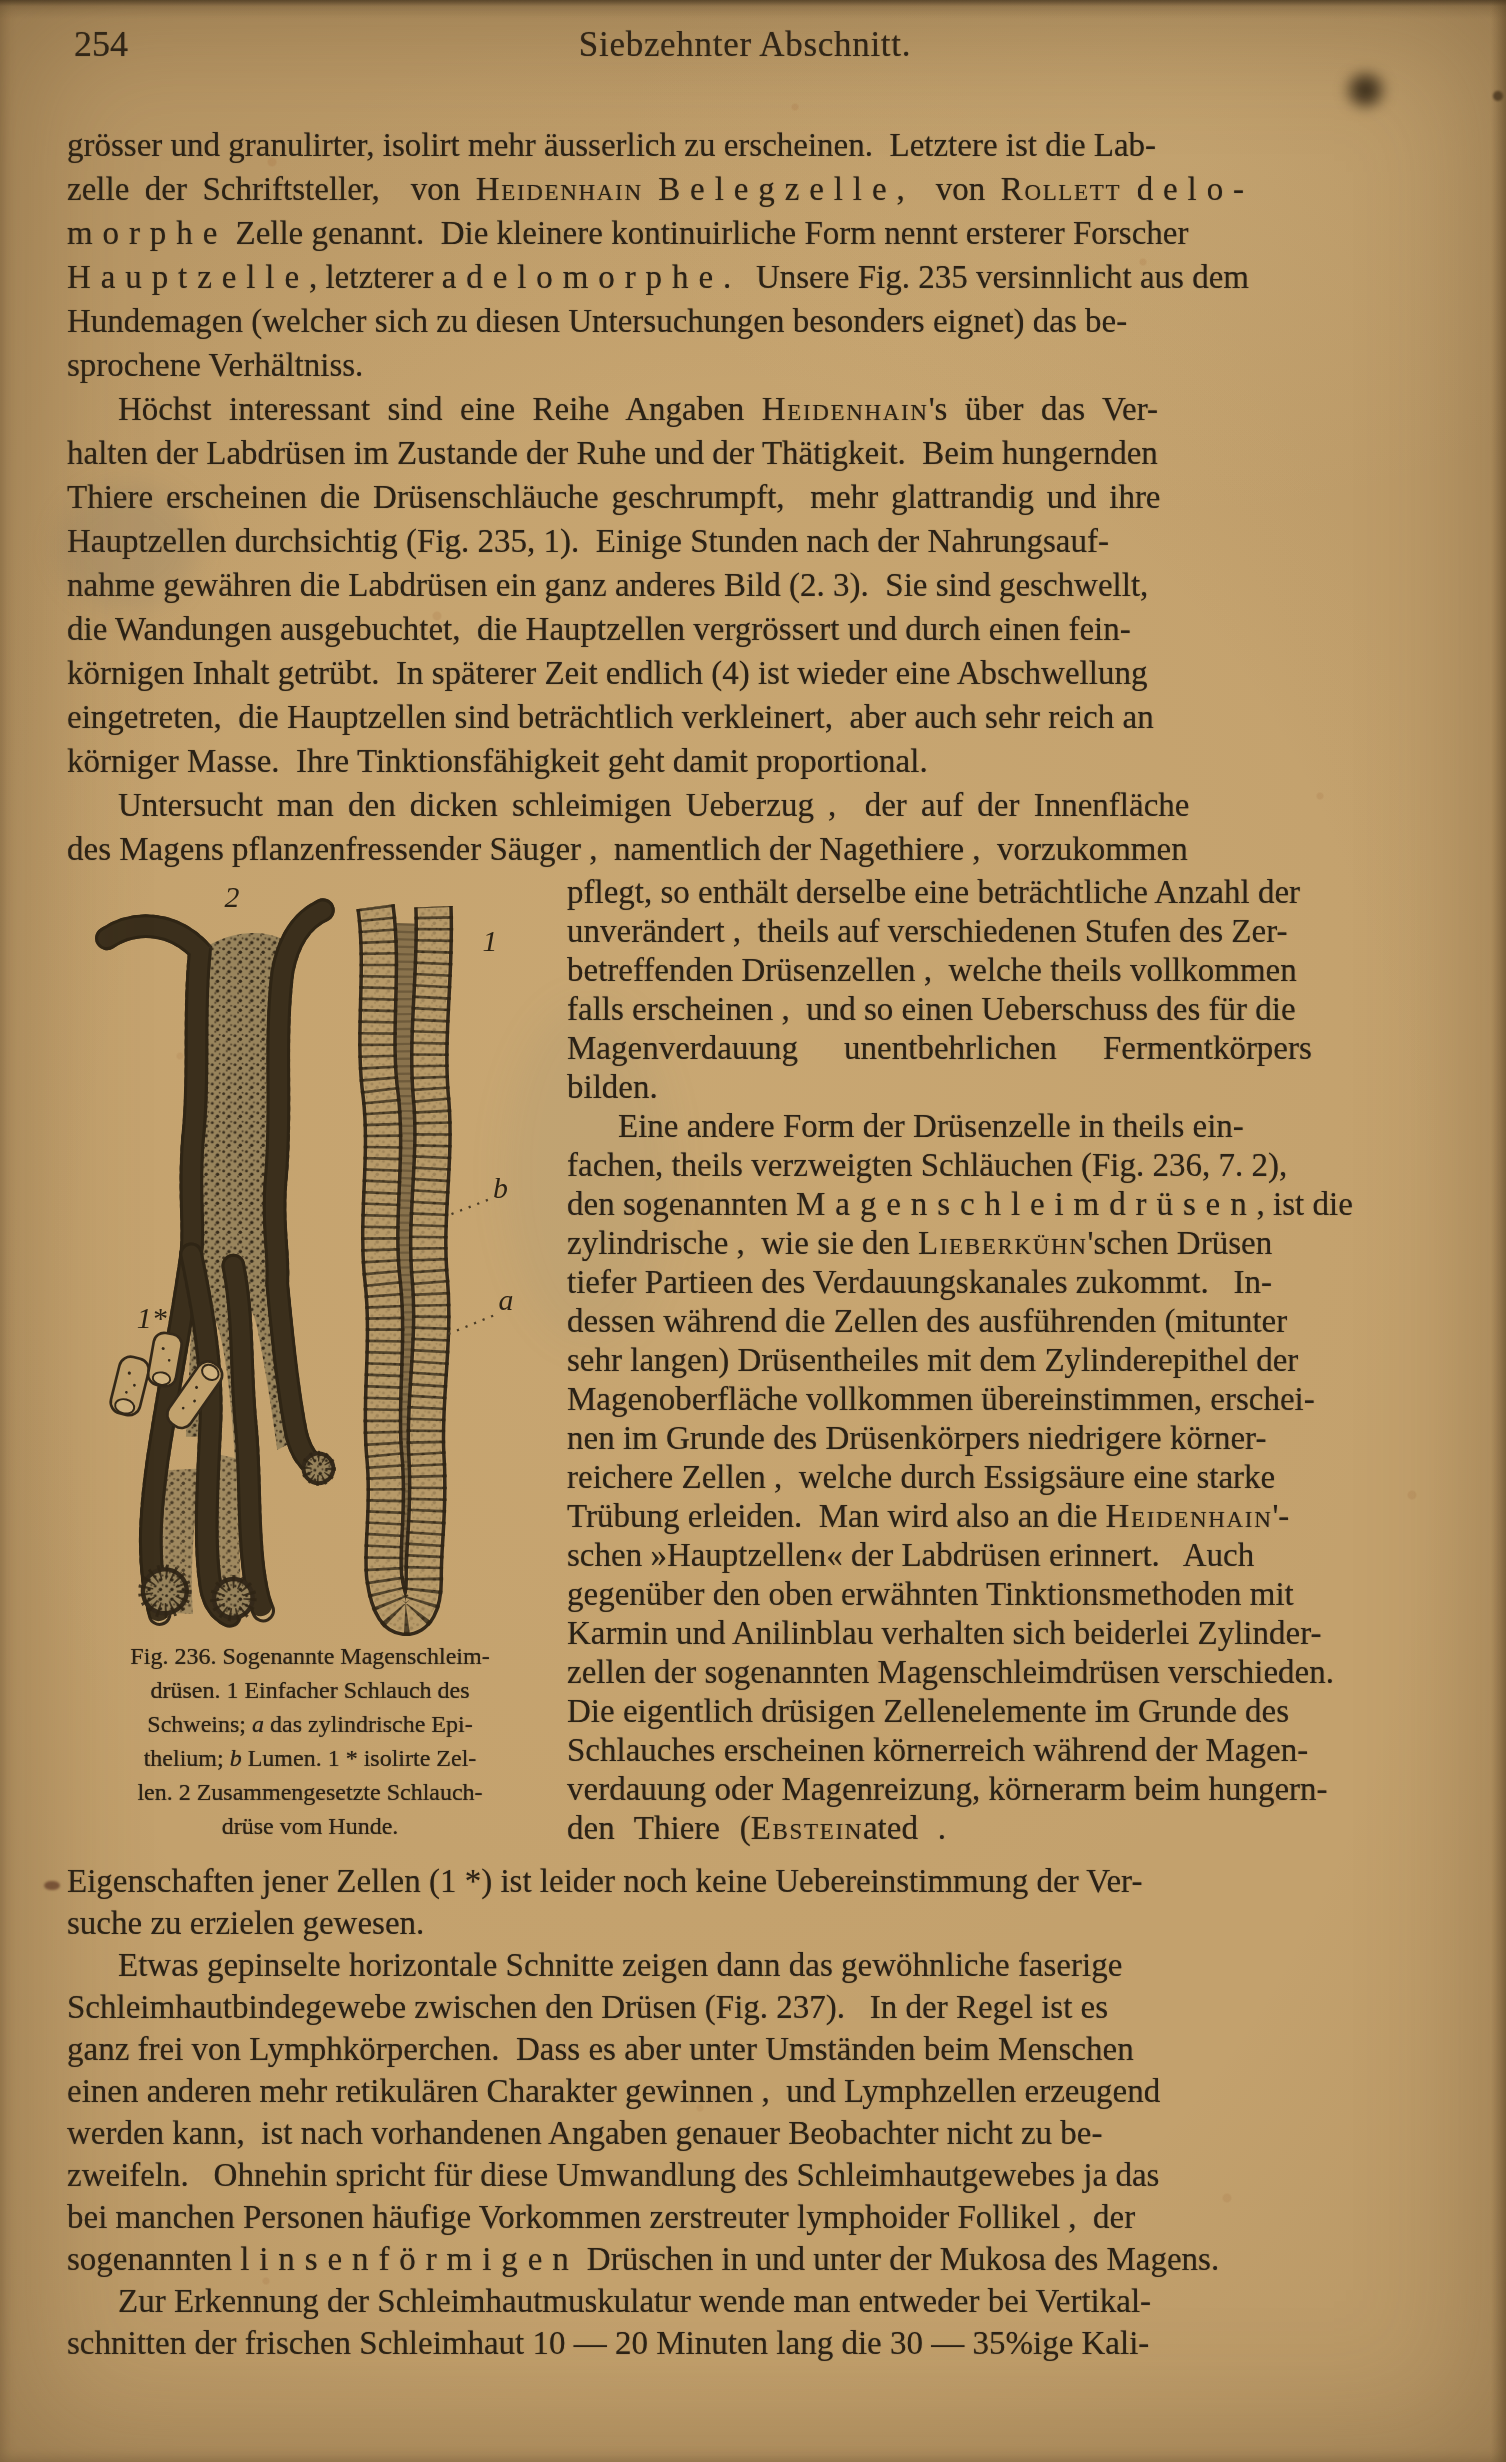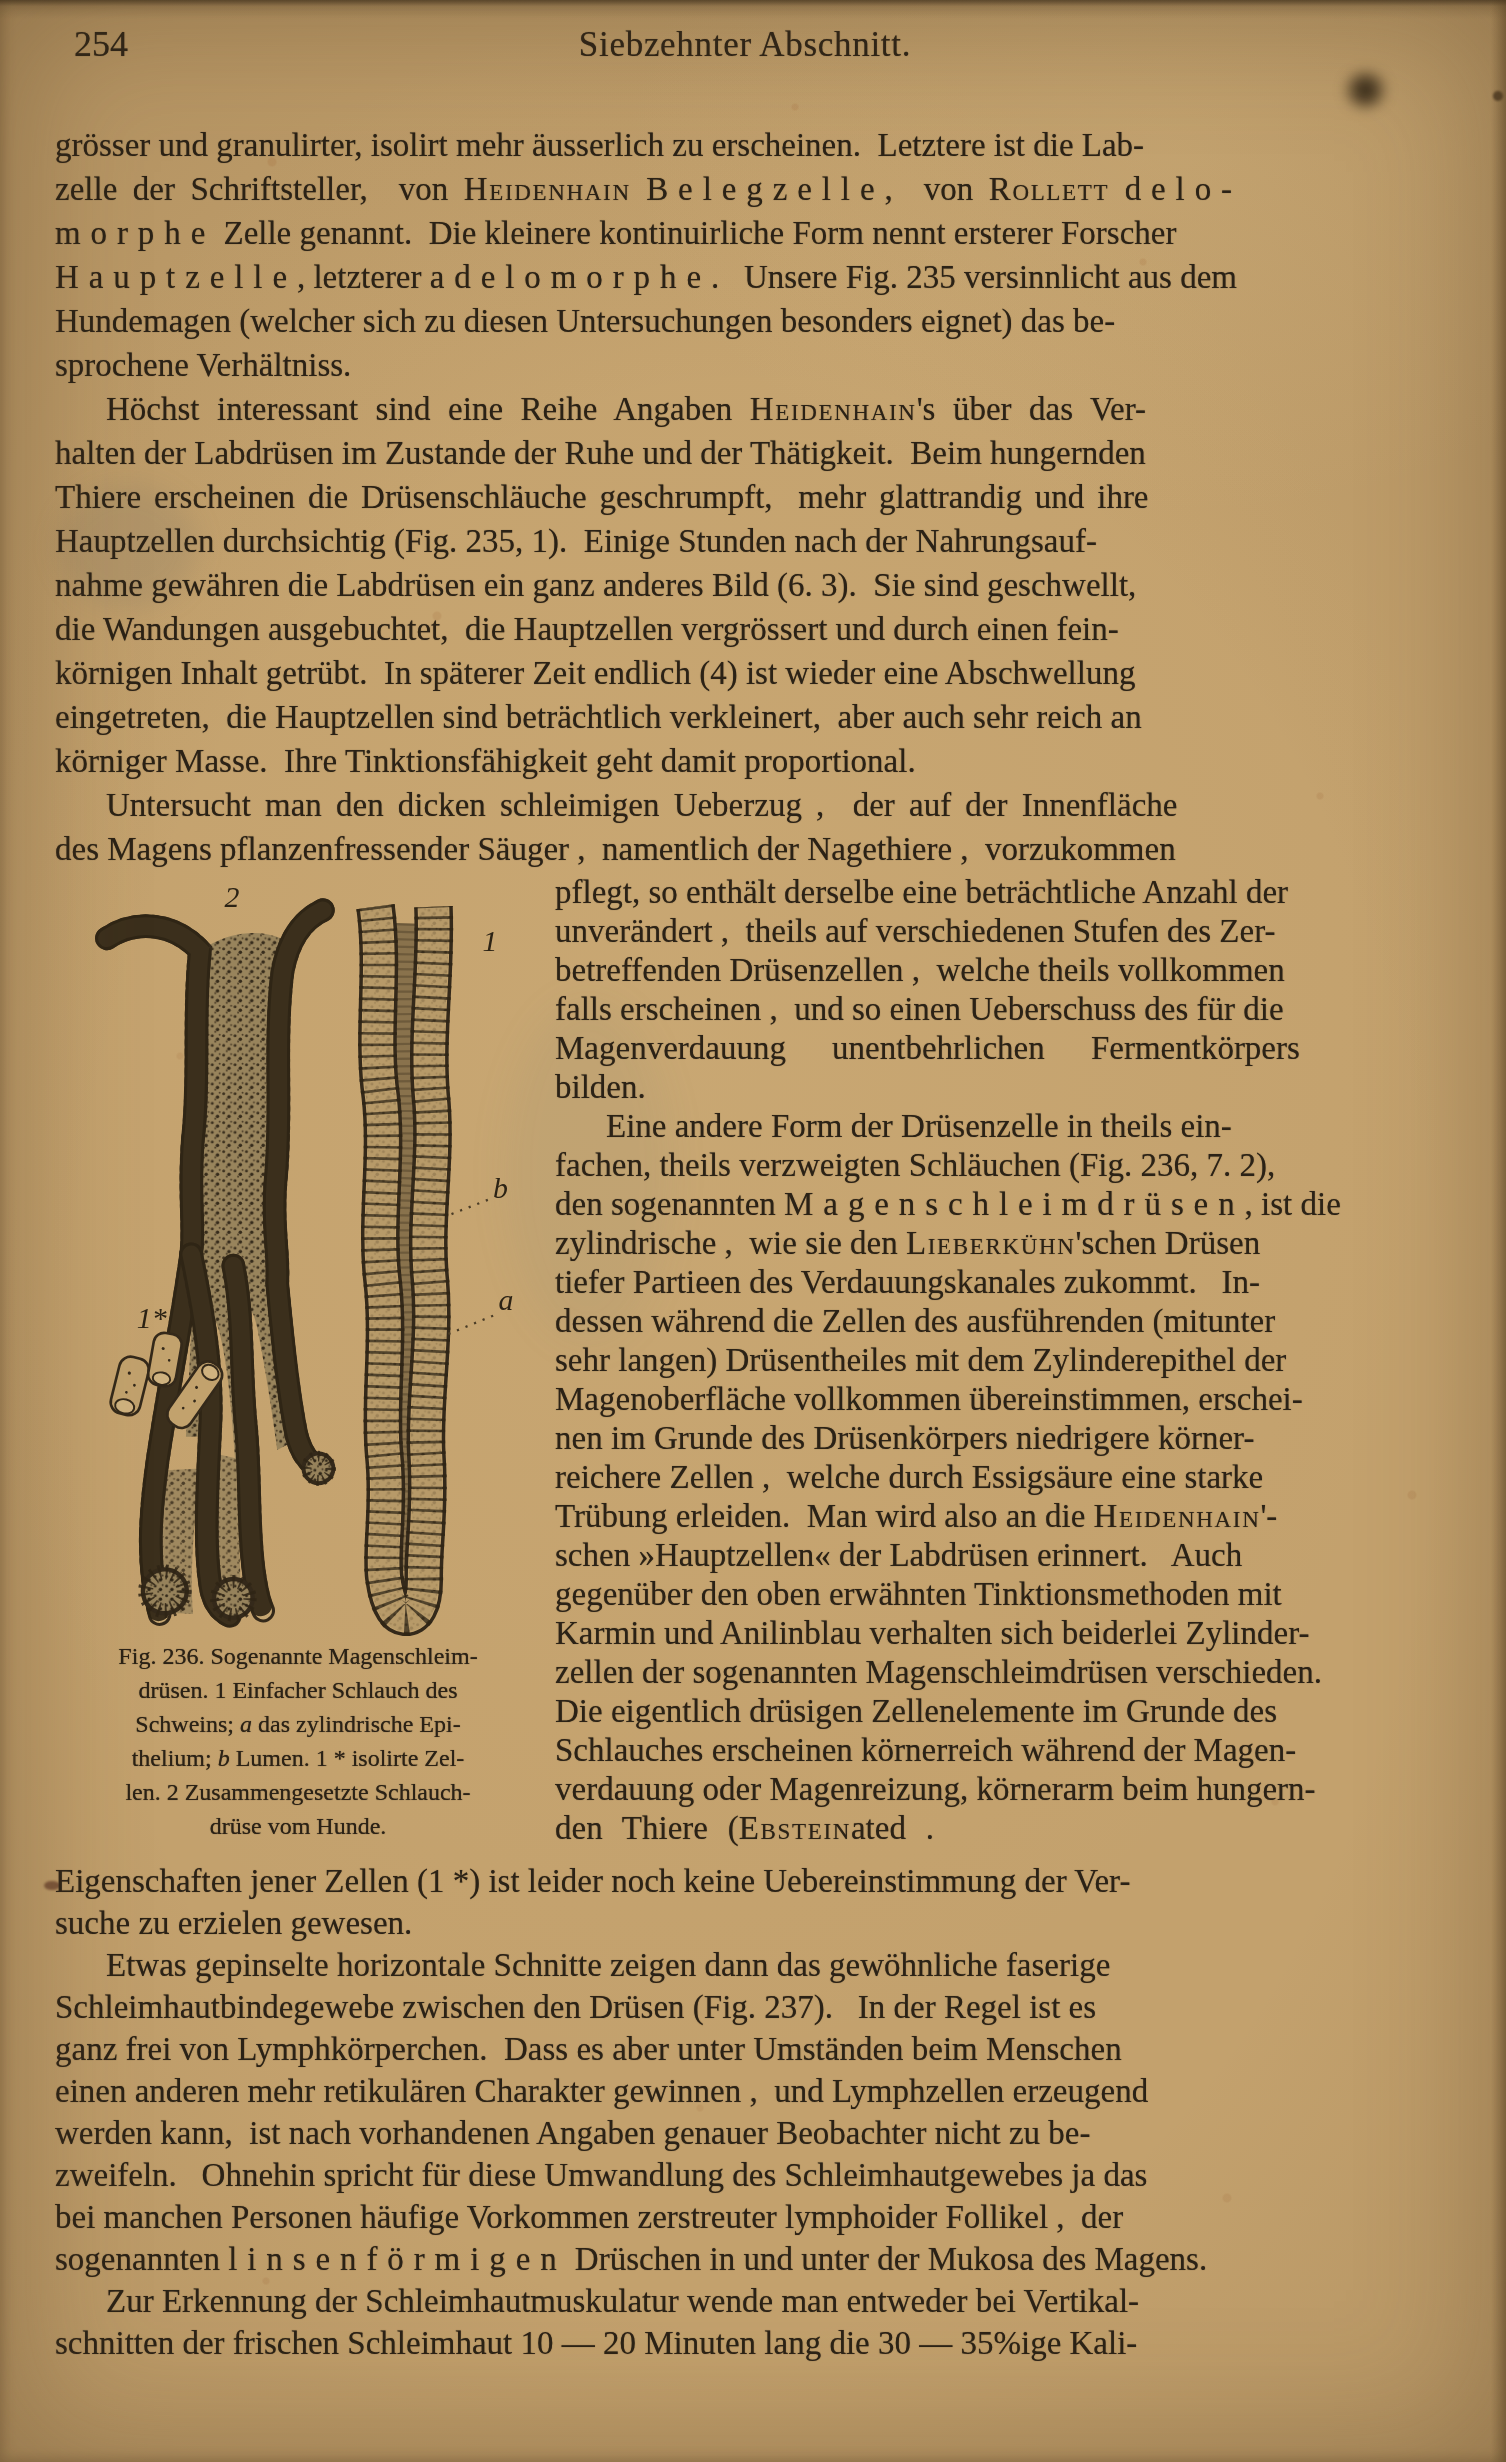--- a/index.html
+++ b/index.html
@@ -27,21 +27,21 @@
   }
   #vignette{position:absolute;inset:0;pointer-events:none;z-index:50;
     box-shadow:inset 0 0 123px 24.6px rgba(92,68,36,.33), inset 0 0 12.3px 1.8px rgba(70,50,26,.35);}
   #edge-top{position:absolute;left:0;top:0;width:100%;height:19.3px;z-index:51;pointer-events:none;
     background:linear-gradient(rgba(45,33,17,.55), rgba(45,33,17,.12) 6.1px, transparent 19.3px);}
   #edge-right{position:absolute;right:0;top:0;width:16px;height:100%;z-index:51;pointer-events:none;
     background:linear-gradient(to left, rgba(80,58,30,.38), transparent);}
   .stain{position:absolute;border-radius:50%;pointer-events:none;z-index:2;}
 
   .textline{white-space:pre;}
-  .region{position:absolute;z-index:10;}
+  .region{position:absolute;z-index:10;margin-left:12px;}
   #page-number{position:absolute;left:74px;top:23px;font-size:36px;z-index:10;}
   #header-title{position:absolute;left:55px;top:24.6px;width:1380px;text-align:center;
     font-size:35px;letter-spacing:.02em;z-index:10;}
   #r-top{left:55px;top:123px;width:1414px;font-size:33px;line-height:44px;}
   #r-col{left:555px;top:873px;width:913px;font-size:33px;line-height:39px;}
   #r-bot{left:55px;top:1860px;width:1414px;font-size:33px;line-height:42px;}
   #r-cap{left:88px;top:1639px;width:420px;font-size:24px;line-height:34px;text-align:center;
     text-shadow:0 0 0.9px rgba(43,34,22,.85);}
   .region, #page-number, #header-title{text-shadow:0 0 1px rgba(43,34,22,.6);}
   .ind{padding-left:51px;}
@@ -81,21 +81,21 @@
       <div class="textline"><span class="seg-t">grösser und granulirter, isolirt mehr äusserlich zu erscheinen.  Letztere ist die Lab-</span></div>
       <div class="textline" style="word-spacing: 0.22em;"><span class="seg-t">zelle der Schriftsteller,  von </span><span class="seg-sc">Heidenhain</span><span class="seg-t"> </span><span class="seg-sp">Belegzelle</span><span class="seg-t">,  von </span><span class="seg-sc">Rollett</span><span class="seg-t"> </span><span class="seg-sp">delo-</span></div>
       <div class="textline"><span class="seg-sp">morphe</span><span class="seg-t"> Zelle genannt.  Die kleinere kontinuirliche Form nennt ersterer Forscher</span></div>
       <div class="textline"><span class="seg-sp">Hauptzelle</span><span class="seg-t">, letzterer </span><span class="seg-sp">adelomorphe</span><span class="seg-t">.   Unsere Fig. 235 versinnlicht aus dem</span></div>
       <div class="textline"><span class="seg-t">Hundemagen (welcher sich zu diesen Untersuchungen besonders eignet) das be-</span></div>
       <div class="textline"><span class="seg-t">sprochene Verhältniss.</span></div>
       <div class="textline ind" style="word-spacing: 0.28em;"><span class="seg-t">Höchst interessant sind eine Reihe Angaben </span><span class="seg-sc">Heidenhain</span><span class="seg-t">'s über das Ver-</span></div>
       <div class="textline"><span class="seg-t">halten der Labdrüsen im Zustande der Ruhe und der Thätigkeit.  Beim hungernden</span></div>
       <div class="textline" style="word-spacing: 0.14em;"><span class="seg-t">Thiere erscheinen die Drüsenschläuche geschrumpft,  mehr glattrandig und ihre</span></div>
       <div class="textline"><span class="seg-t">Hauptzellen durchsichtig (Fig. 235, 1).  Einige Stunden nach der Nahrungsauf-</span></div>
-      <div class="textline"><span class="seg-t">nahme gewähren die Labdrüsen ein ganz anderes Bild (6. 3).  Sie sind geschwellt,</span></div>
+      <div class="textline"><span class="seg-t">nahme gewähren die Labdrüsen ein ganz anderes Bild (2. 3).  Sie sind geschwellt,</span></div>
       <div class="textline"><span class="seg-t">die Wandungen ausgebuchtet,  die Hauptzellen vergrössert und durch einen fein-</span></div>
       <div class="textline"><span class="seg-t">körnigen Inhalt getrübt.  In späterer Zeit endlich (4) ist wieder eine Abschwellung</span></div>
       <div class="textline"><span class="seg-t">eingetreten,  die Hauptzellen sind beträchtlich verkleinert,  aber auch sehr reich an</span></div>
       <div class="textline"><span class="seg-t">körniger Masse.  Ihre Tinktionsfähigkeit geht damit proportional.</span></div>
       <div class="textline ind" style="word-spacing: 0.18em;"><span class="seg-t">Untersucht man den dicken schleimigen Ueberzug ,  der auf der Innenfläche</span></div>
       <div class="textline"><span class="seg-t">des Magens pflanzenfressender Säuger ,  namentlich der Nagethiere ,  vorzukommen</span></div>
     </div>
   <div id="r-col" class="region">
       <div class="textline"><span class="seg-t">pflegt, so enthält derselbe eine beträchtliche Anzahl der</span></div>
       <div class="textline"><span class="seg-t">unverändert ,  theils auf verschiedenen Stufen des Zer-</span></div>

